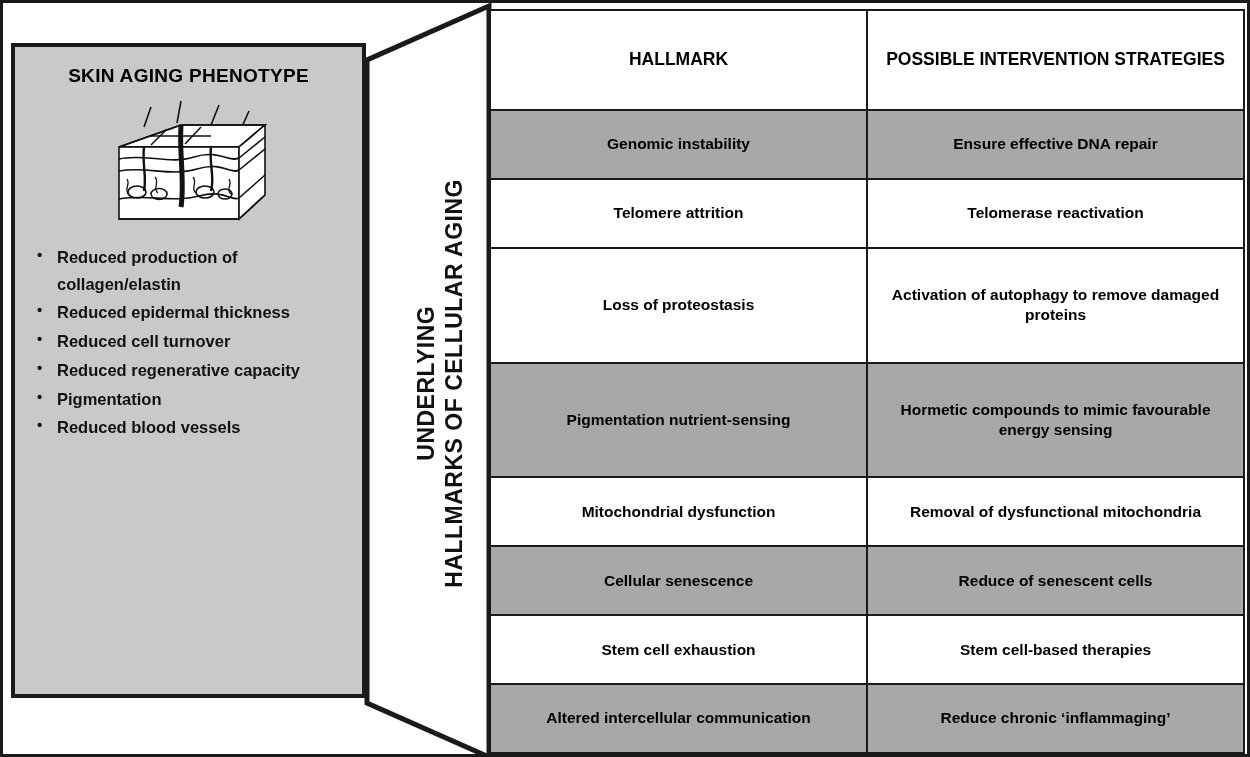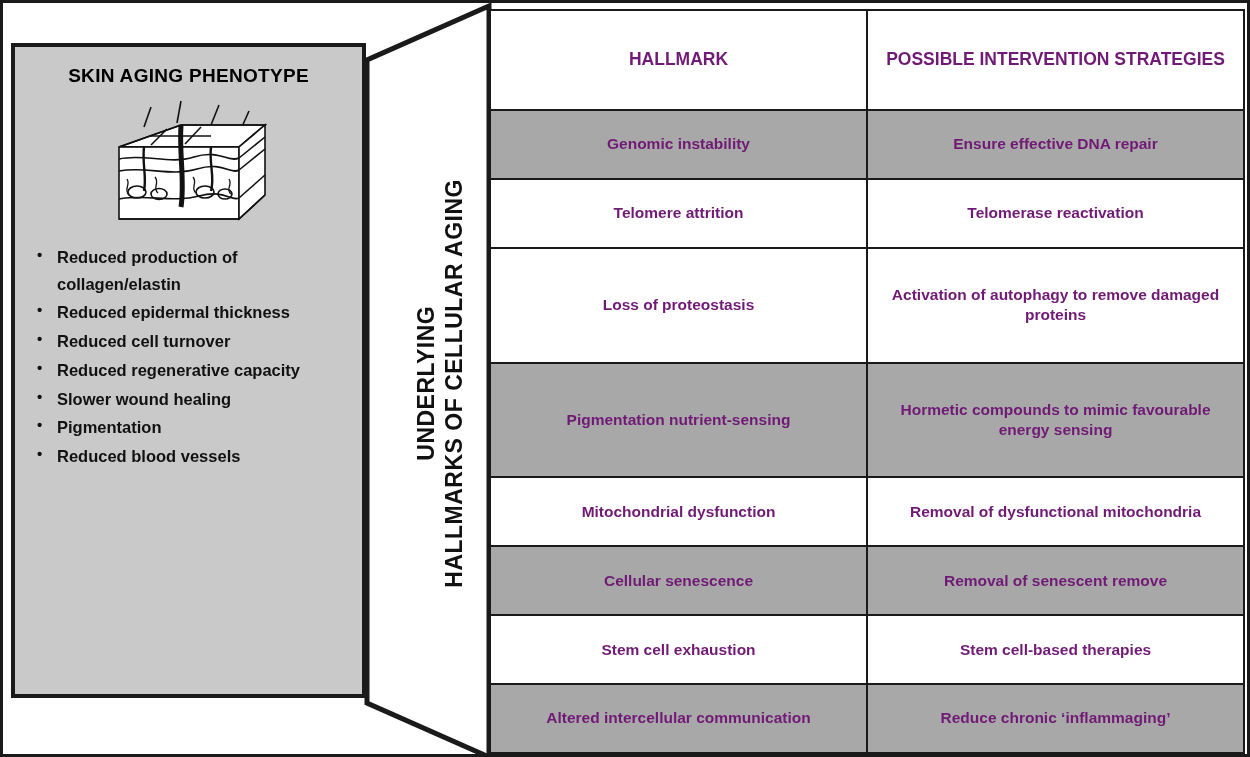--- a/index.html
+++ b/index.html
@@ -120,21 +120,21 @@
     width: 100%;
     height: 100%;
     table-layout: fixed;
   }
   table.hallmarks th,
   table.hallmarks td {
     border: 2px solid #1a1a1a;
     text-align: center;
     vertical-align: middle;
     font-weight: bold;
-    color: #701a75;
+    color: #000000;
     padding: 4px 8px;
   }
   table.hallmarks th {
     font-size: 17.5px;
     height: 90px;
     background: #ffffff;
     line-height: 1.25;
   }
   table.hallmarks td {
     font-size: 15.5px;
@@ -198,21 +198,20 @@
           <path d="M30 124 L150 124 L176 100"></path>
         </g>
       </svg>
     </div>
 
     <ul id="bullet-list">
       <li>Reduced production of collagen/elastin</li>
       <li>Reduced epidermal thickness</li>
       <li>Reduced cell turnover</li>
       <li>Reduced regenerative capacity</li>
-      <li>Slower wound healing</li>
       <li>Pigmentation</li>
       <li>Reduced blood vessels</li>
     </ul>
   </div>
 
   <div id="wedge">
     <svg viewBox="0 0 130 757" width="130" height="757" xmlns="http://www.w3.org/2000/svg">
       <polygon points="126,3 126,754 4,700 4,57" fill="#ffffff" stroke="#1a1a1a" stroke-width="5"></polygon>
     </svg>
   </div>
@@ -249,21 +248,21 @@
         <tr>
           <td class="shaded">Pigmentation nutrient-sensing</td>
           <td class="shaded">Hormetic compounds to mimic favourable energy sensing</td>
         </tr>
         <tr>
           <td class="plain">Mitochondrial dysfunction</td>
           <td class="plain">Removal of dysfunctional mitochondria</td>
         </tr>
         <tr>
           <td class="shaded">Cellular senescence</td>
-          <td class="shaded">Removal of senescent remove</td>
+          <td class="shaded">Reduce of senescent cells</td>
         </tr>
         <tr>
           <td class="plain">Stem cell exhaustion</td>
           <td class="plain">Stem cell-based therapies</td>
         </tr>
         <tr>
           <td class="shaded">Altered intercellular communication</td>
           <td class="shaded">Reduce chronic ‘inflammaging’</td>
         </tr>
       </tbody>

